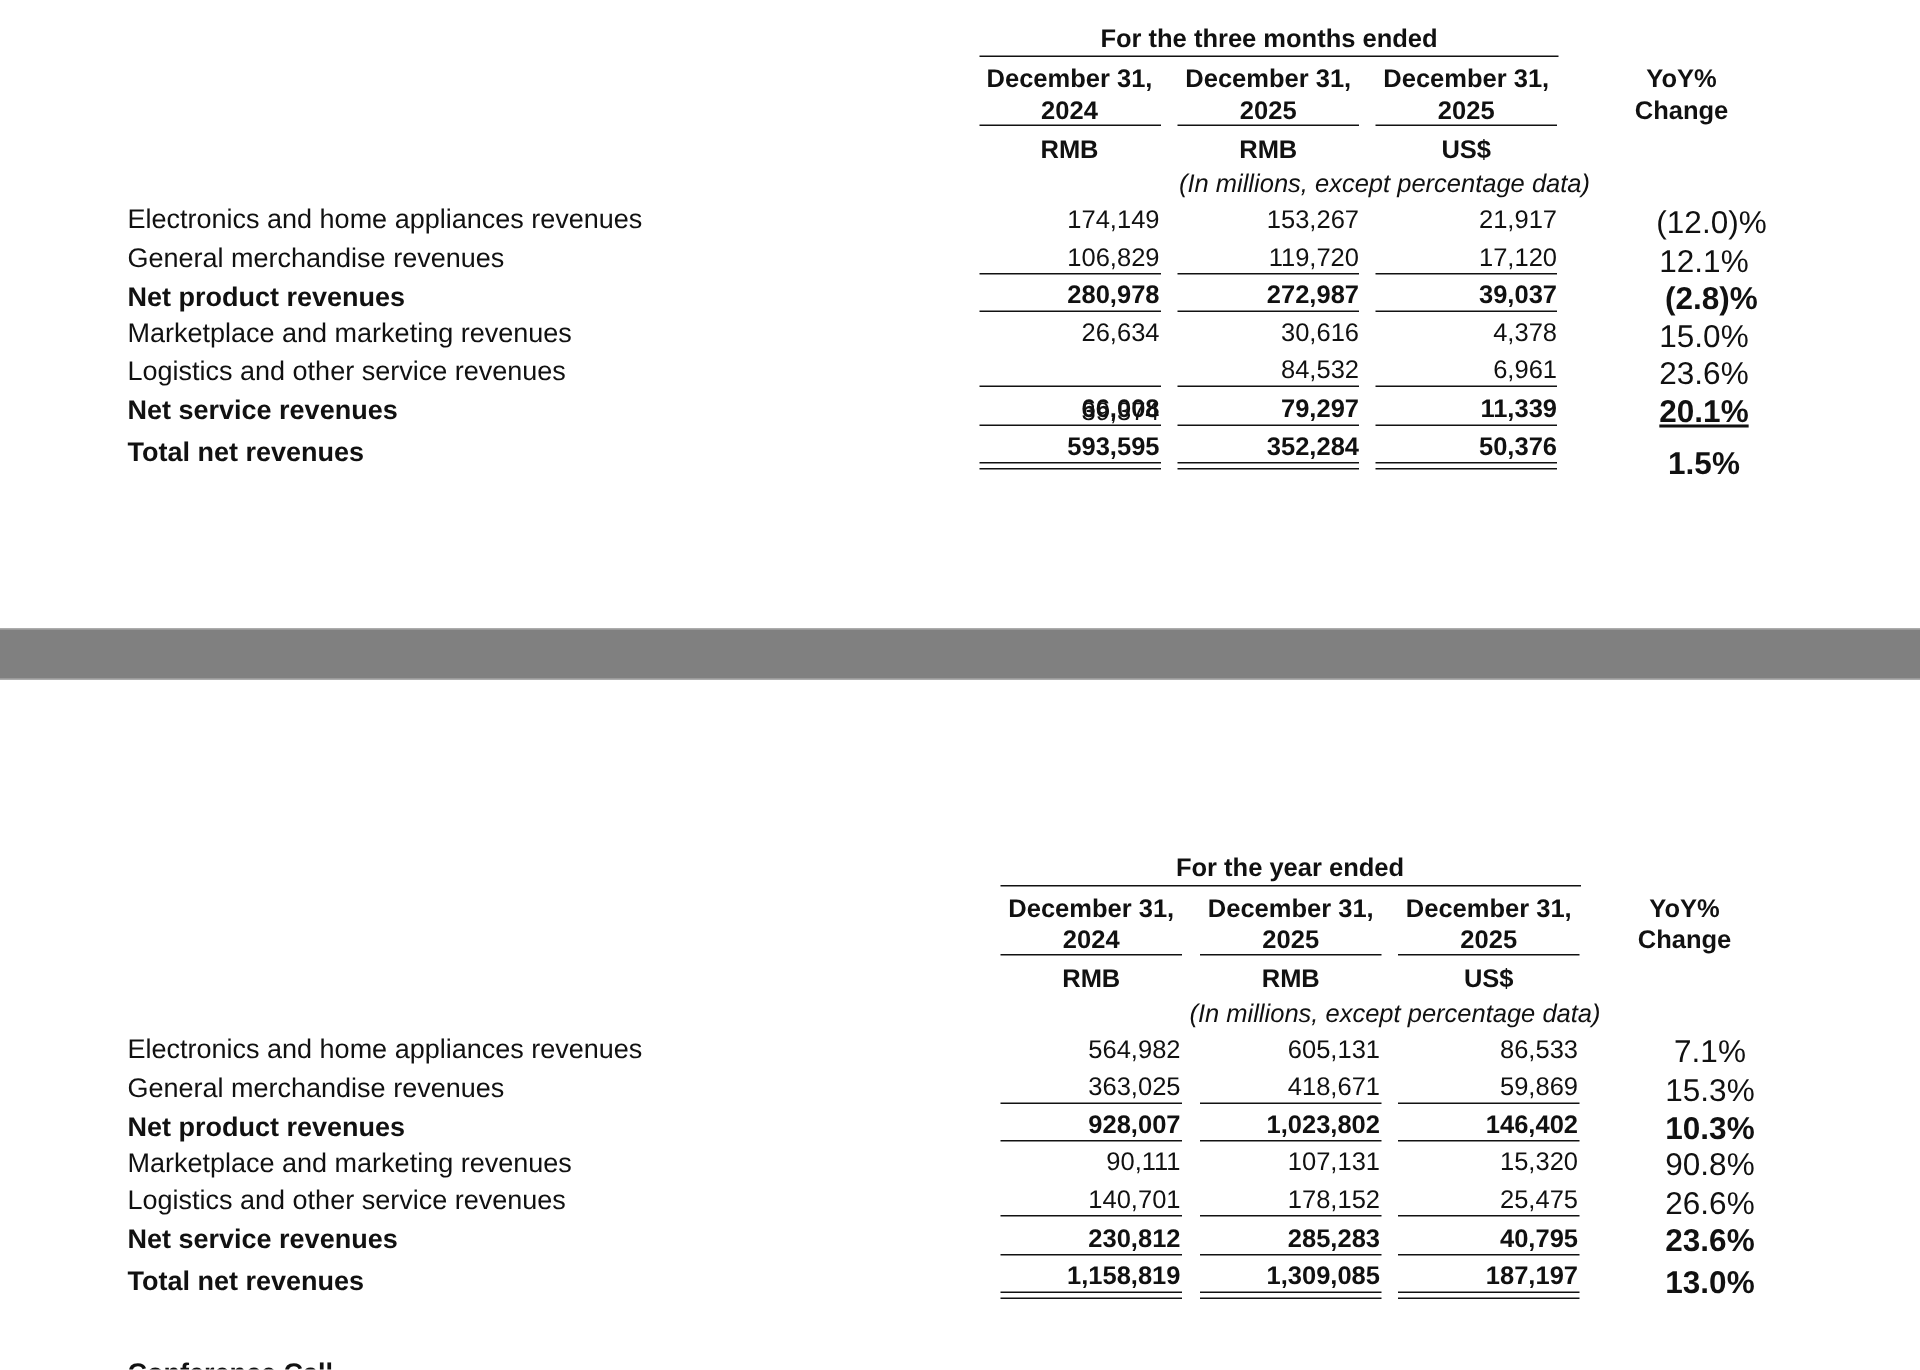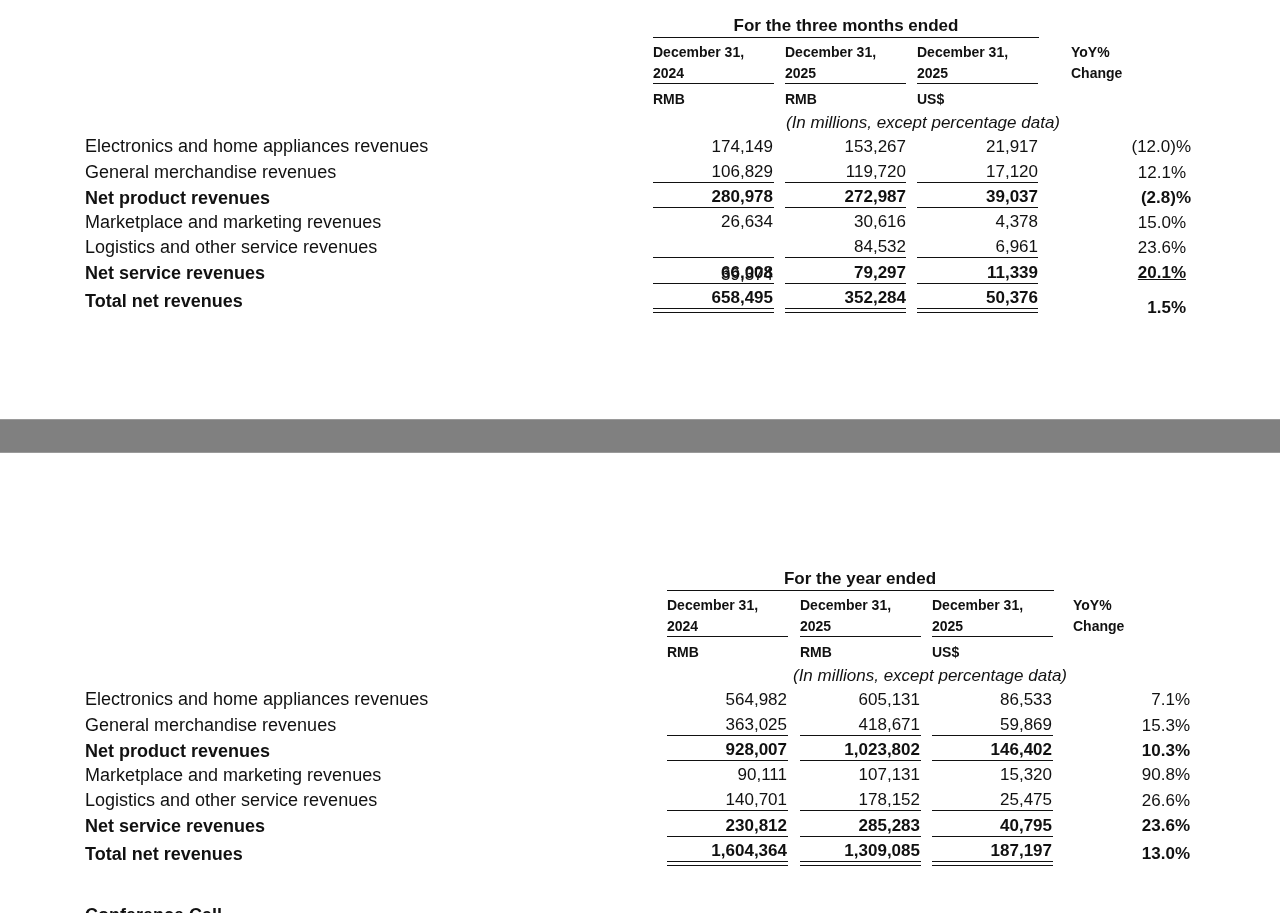--- a/index.html
+++ b/index.html
@@ -7,27 +7,27 @@
     width: 1280px; height: 913px; position: relative; overflow: hidden;
     font-family: "Liberation Sans", sans-serif; color: #111111;
   }
   .divider-band {
     position: absolute; left: 0; top: 419px; width: 1280px; height: 34px;
     background: #808080; border-top: 1px solid #9a9a9a; border-bottom: 1px solid #9a9a9a;
     box-sizing: border-box;
   }
   .tbl { position: absolute; left: 0; width: 1280px; }
   .abs { position: absolute; white-space: nowrap; }
-  .hdr { font-weight: bold; font-size: 14px; text-align: left; line-height: 21px; }
+  .hdr { font-weight: bold; font-size: 17px; text-align: center; line-height: 21px; }
   .period { font-weight: bold; font-size: 17px; text-align: center; }
   .note { font-style: italic; font-size: 17px; text-align: center; }
   .label { font-size: 18px; }
   .bold { font-weight: bold; }
   .num { font-size: 17px; text-align: right; }
-  .pct { font-size: 17px; text-align: right; }
+  .pct { font-size: 21px; text-align: center; }
   .rule { position: absolute; height: 0; border-top: 1.5px solid #111; }
   .dbl { position: absolute; height: 3px; border-top: 1.5px solid #111; border-bottom: 1.5px solid #111; }
   .conf { position: absolute; left: 85px; top: 905px; font-weight: bold; font-size: 18px; }
 </style>
 </head>
 <body>
 
 <div class="tbl" style="top:0;">
   <div class="abs period" style="left:653px; width:386px; top:16px;">For the three months ended</div>
   <div class="rule" style="left:653px; width:386px; top:37px;"></div>
@@ -99,21 +99,21 @@
   <div class="abs label bold" style="left:85px; top:263px;">Net service revenues</div>
   <div class="abs num bold" style="left:653px; width:120px; top:263px;">66,008</div>
   <div class="abs num bold" style="left:785px; width:121px; top:263px;">79,297</div>
   <div class="abs num bold" style="left:917px; width:121px; top:263px;">11,339</div>
   <div class="abs pct bold" style="left:1086px; width:100px; top:263px;text-decoration:underline;">20.1%</div>
   <div class="rule" style="left:653px; width:121px; top:283px;"></div>
   <div class="rule" style="left:785px; width:121px; top:283px;"></div>
   <div class="rule" style="left:917px; width:121px; top:283px;"></div>
 
   <div class="abs label bold" style="left:85px; top:291px;">Total net revenues</div>
-  <div class="abs num bold" style="left:653px; width:120px; top:288px;">658,495</div>
+  <div class="abs num bold" style="left:653px; width:120px; top:288px;">593,595</div>
   <div class="abs num bold" style="left:785px; width:121px; top:288px;">352,284</div>
   <div class="abs num bold" style="left:917px; width:121px; top:288px;">50,376</div>
   <div class="abs pct bold" style="left:1086px; width:100px; top:298px;">1.5%</div>
   <div class="dbl" style="left:653px; width:121px; top:308px;"></div>
   <div class="dbl" style="left:785px; width:121px; top:308px;"></div>
   <div class="dbl" style="left:917px; width:121px; top:308px;"></div>
 </div>
 
 <div class="divider-band"></div>
 
@@ -188,21 +188,21 @@
   <div class="abs label bold" style="left:85px; top:816px;">Net service revenues</div>
   <div class="abs num bold" style="left:667px; width:120px; top:816px;">230,812</div>
   <div class="abs num bold" style="left:800px; width:120px; top:816px;">285,283</div>
   <div class="abs num bold" style="left:932px; width:120px; top:816px;">40,795</div>
   <div class="abs pct bold" style="left:1090px; width:100px; top:816px;">23.6%</div>
   <div class="rule" style="left:667px; width:121px; top:836px;"></div>
   <div class="rule" style="left:800px; width:121px; top:836px;"></div>
   <div class="rule" style="left:932px; width:121px; top:836px;"></div>
 
   <div class="abs label bold" style="left:85px; top:844px;">Total net revenues</div>
-  <div class="abs num bold" style="left:667px; width:120px; top:841px;">1,604,364</div>
+  <div class="abs num bold" style="left:667px; width:120px; top:841px;">1,158,819</div>
   <div class="abs num bold" style="left:800px; width:120px; top:841px;">1,309,085</div>
   <div class="abs num bold" style="left:932px; width:120px; top:841px;">187,197</div>
   <div class="abs pct bold" style="left:1090px; width:100px; top:844px;">13.0%</div>
   <div class="dbl" style="left:667px; width:121px; top:861px;"></div>
   <div class="dbl" style="left:800px; width:121px; top:861px;"></div>
   <div class="dbl" style="left:932px; width:121px; top:861px;"></div>
 </div>
 
 <div class="conf">Conference Call</div>
 

